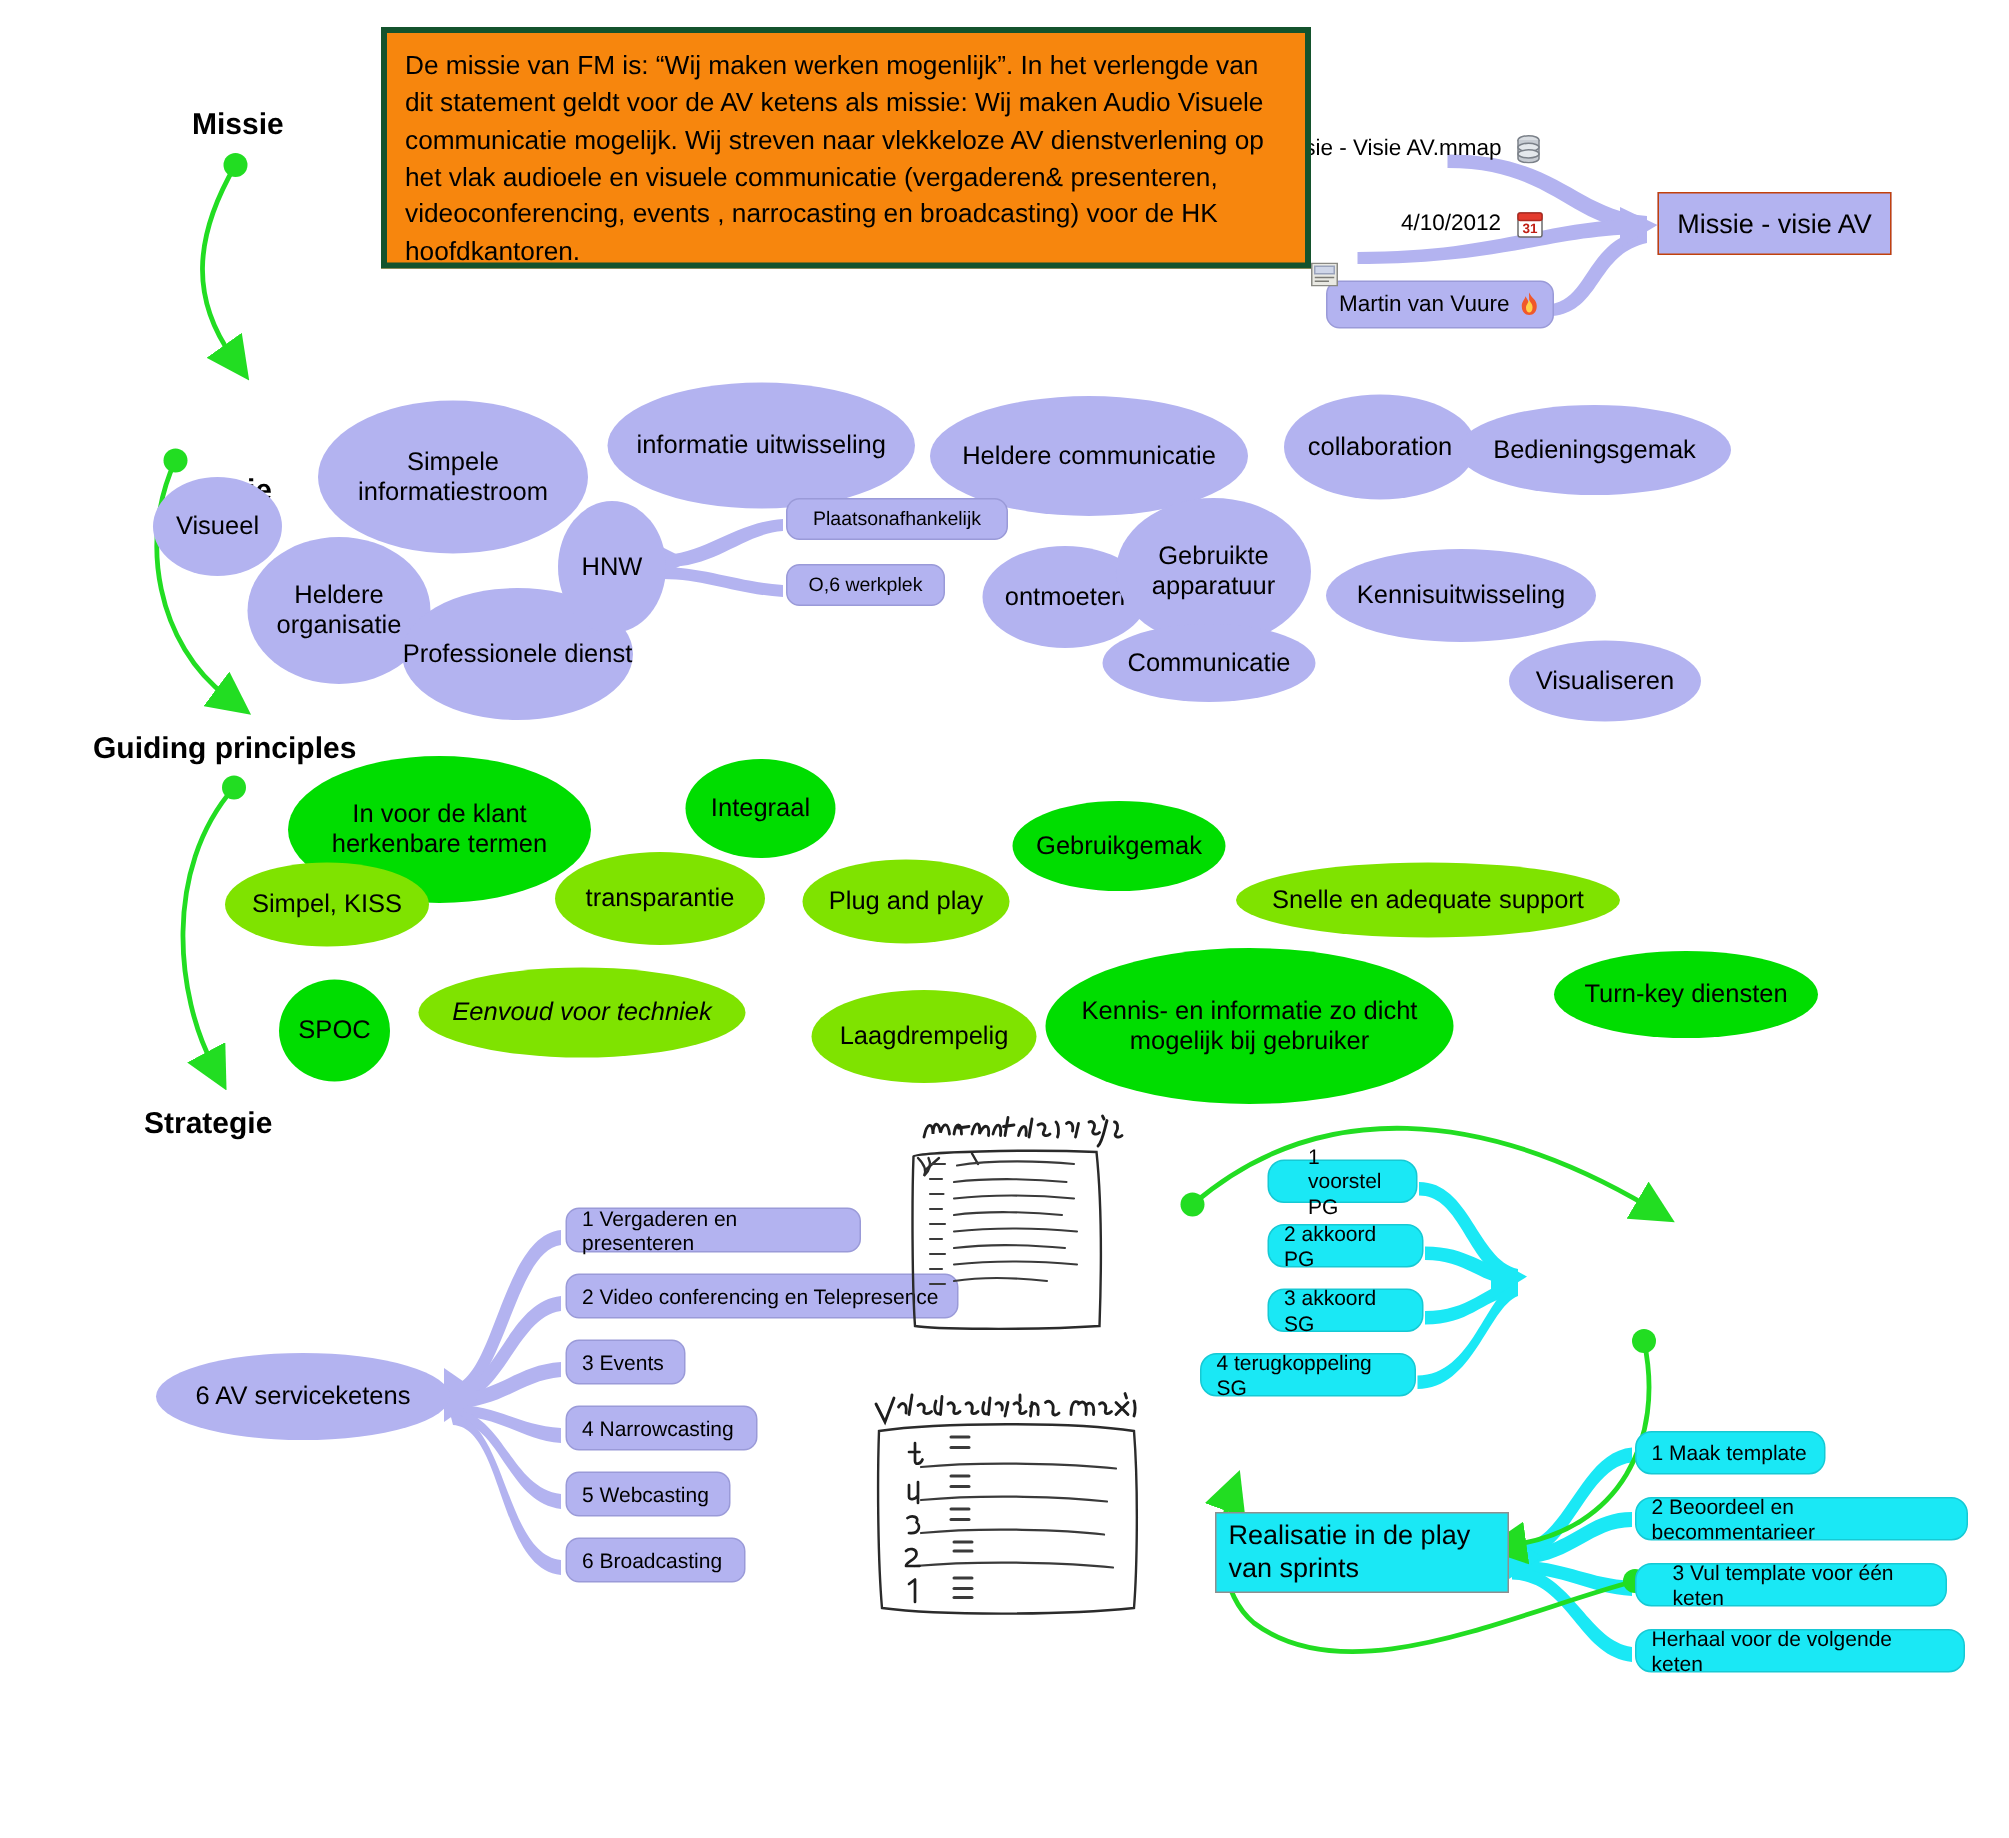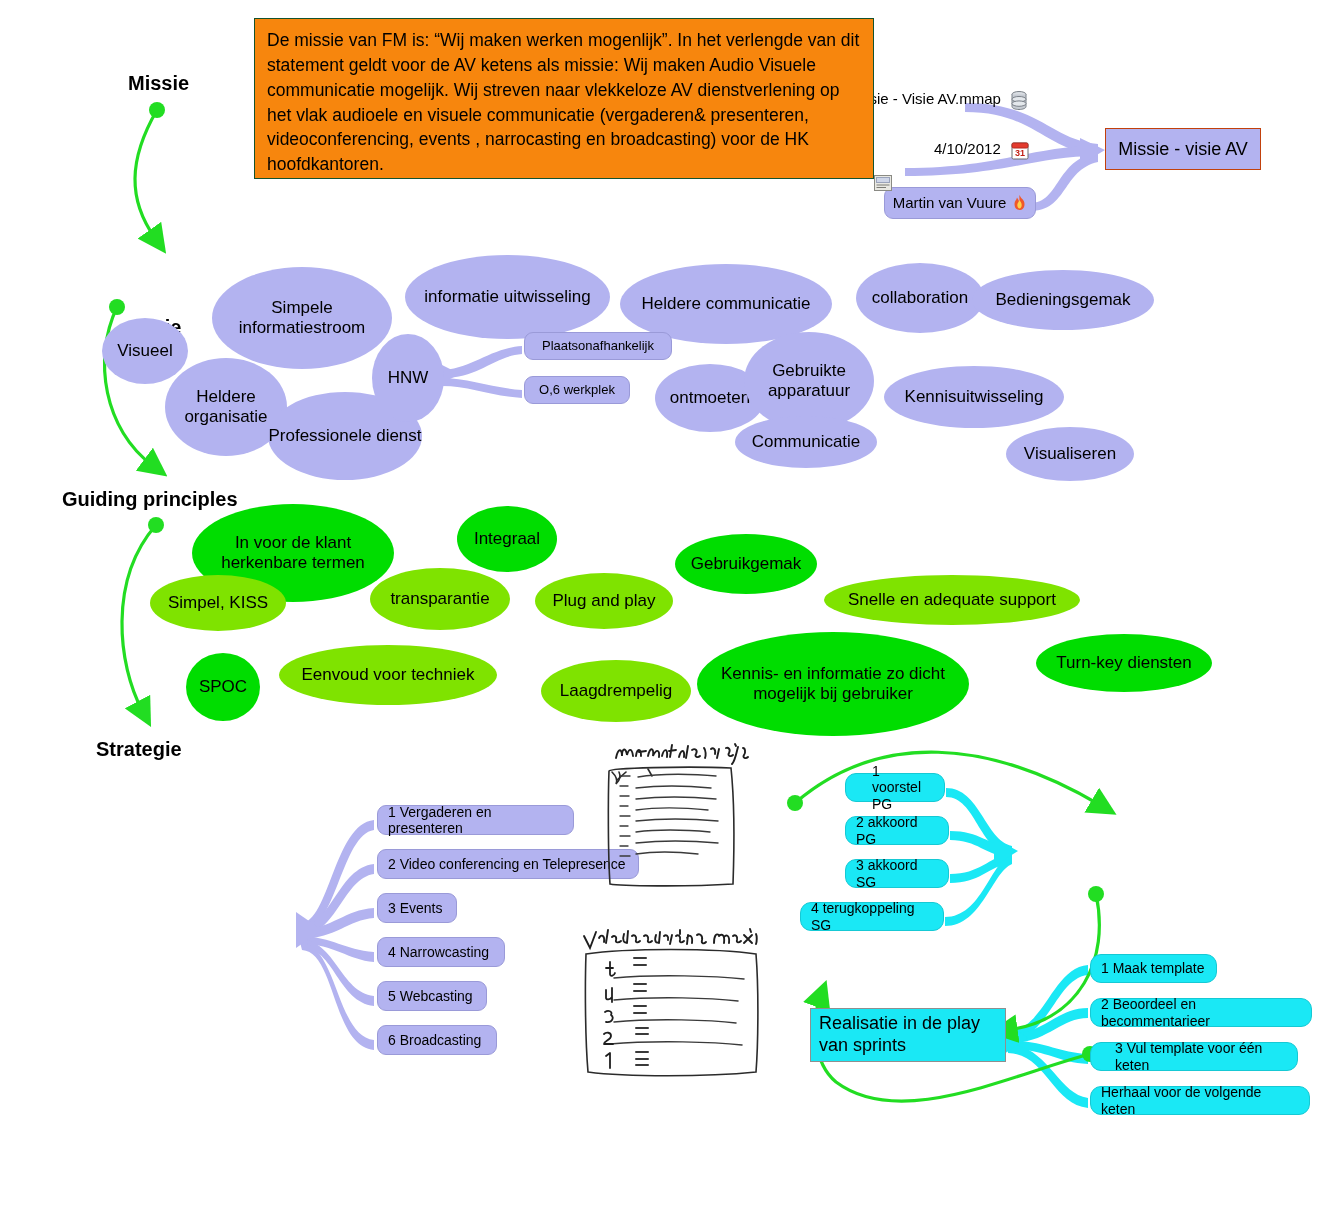--- a/index.html
+++ b/index.html
@@ -13,21 +13,21 @@
   .ellipse{border-radius:50%;background:#b3b3f0;}
   .ellipse.g1{background:#00dd00;}
   .ellipse.g2{background:#7fe300;}
   .rrect{background:#b3b3f0;border-radius:9px;border:1px solid #9a9ad8;}
   .rrect.cy{background:#1ae8f5;border:1px solid #16c9d4;border-radius:11px;}
   .srect{background:#b3b3f0;border:1px solid #c2410c;}
   .srect.cy{background:#1ae8f5;border:1px solid #8f8f8f;border-radius:0;}
   .stagelabel{position:absolute;font-weight:bold;font-size:20px;color:#000;white-space:nowrap;}
   .plain{position:absolute;font-size:15px;color:#000;white-space:nowrap;}
 
-  .orangebox{position:absolute;background:#f7860d;border:1px solid #14532d;
+  .orangebox{position:absolute;background:#f7860d;border:4px solid #14532d;
              color:#000;font-size:17.5px;line-height:1.42;padding:9px 12px 10px 12px;
              box-sizing:border-box;}
   .icon{display:inline-block;vertical-align:middle;}
   .sketch{position:absolute;}
 </style>
 </head>
 <body>
 
 <div id="stage">
 
@@ -216,34 +216,35 @@
       </div>
       <div class="node ellipse g2" style="left: 535px; top: 573px; width: 138px; height: 56px; font-size: 17px;">
         <span>Plug and play</span>
       </div>
       <div class="node ellipse g2" style="left: 824px; top: 575px; width: 256px; height: 50px; font-size: 17px;">
         <span>Snelle en adequate support</span>
       </div>
       <div class="node ellipse g1" style="left: 186px; top: 653px; width: 74px; height: 68px; font-size: 17px;">
         <span>SPOC</span>
       </div>
-      <div class="node ellipse g2" style="left: 279px; top: 645px; width: 218px; height: 60px; font-size: 17px;">
+      <div class="node ellipse g2" style="left: 279px; top: 645px; width: 218px; height: 60px; font-size: 17px; font-style: italic;">
         <span>Eenvoud voor techniek</span>
       </div>
       <div class="node ellipse g2" style="left: 541px; top: 660px; width: 150px; height: 62px; font-size: 17px;">
         <span>Laagdrempelig</span>
       </div>
       <div class="node ellipse g1" style="left: 697px; top: 632px; width: 272px; height: 104px; font-size: 17px;">
         <span>Kennis- en informatie zo dicht mogelijk bij gebruiker</span>
       </div>
       <div class="node ellipse g1" style="left: 1036px; top: 634px; width: 176px; height: 58px; font-size: 17px;">
         <span>Turn-key diensten</span>
       </div>
     </div>
 
+  <div class="node ellipse" style="left:104px;top:902px;width:196px;height:58px;font-size:17px;">6 AV serviceketens</div>
   <div id="chain-nodes">
       <div class="node rrect" style="left: 377px; top: 805px; width: 197px; height: 30px; font-size: 14px; padding: 0px 10px; justify-content: flex-start; text-align: left;">
         <span>1 Vergaderen en presenteren</span>
       </div>
       <div class="node rrect" style="left: 377px; top: 849px; width: 262px; height: 30px; font-size: 14px; padding: 0px 10px; justify-content: flex-start; text-align: left;">
         <span>2 Video conferencing en Telepresence</span>
       </div>
       <div class="node rrect" style="left: 377px; top: 893px; width: 80px; height: 30px; font-size: 14px; padding: 0px 10px; justify-content: flex-start; text-align: left;">
         <span>3 Events</span>
       </div>

